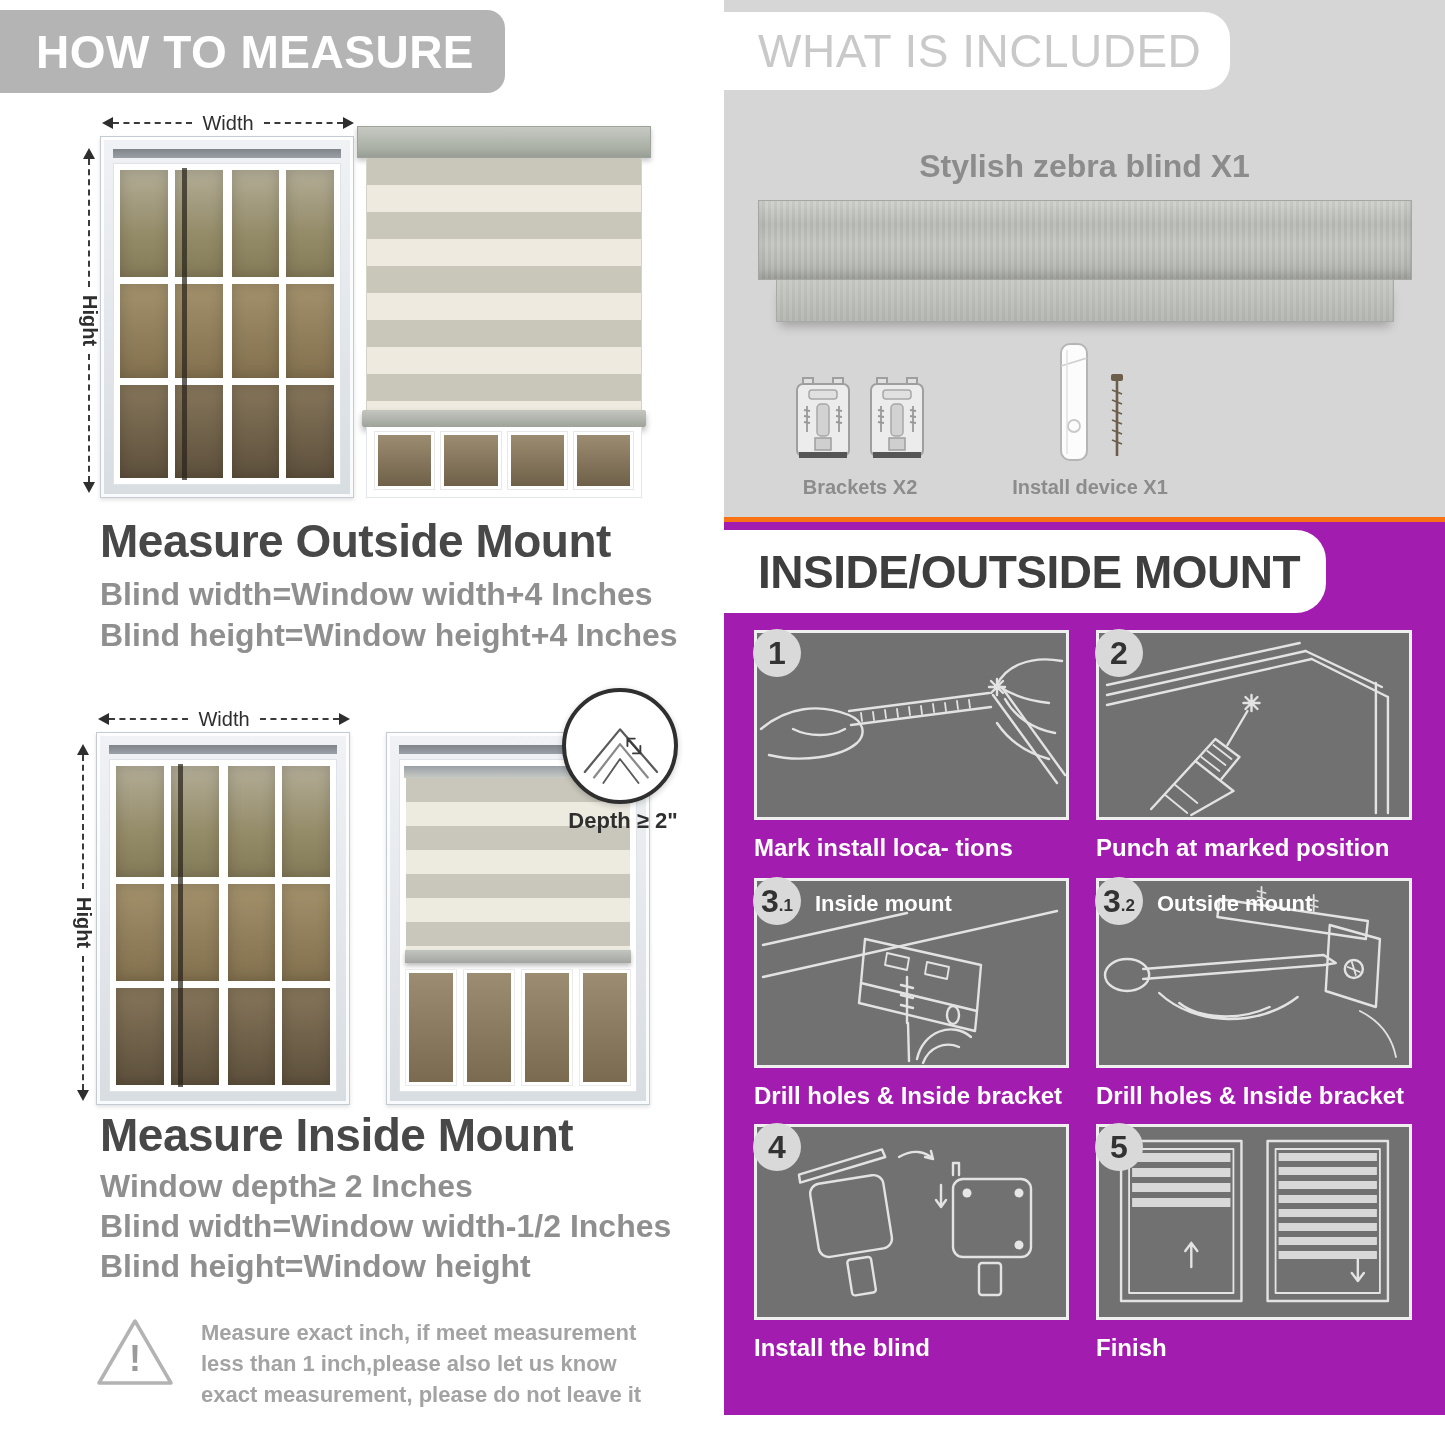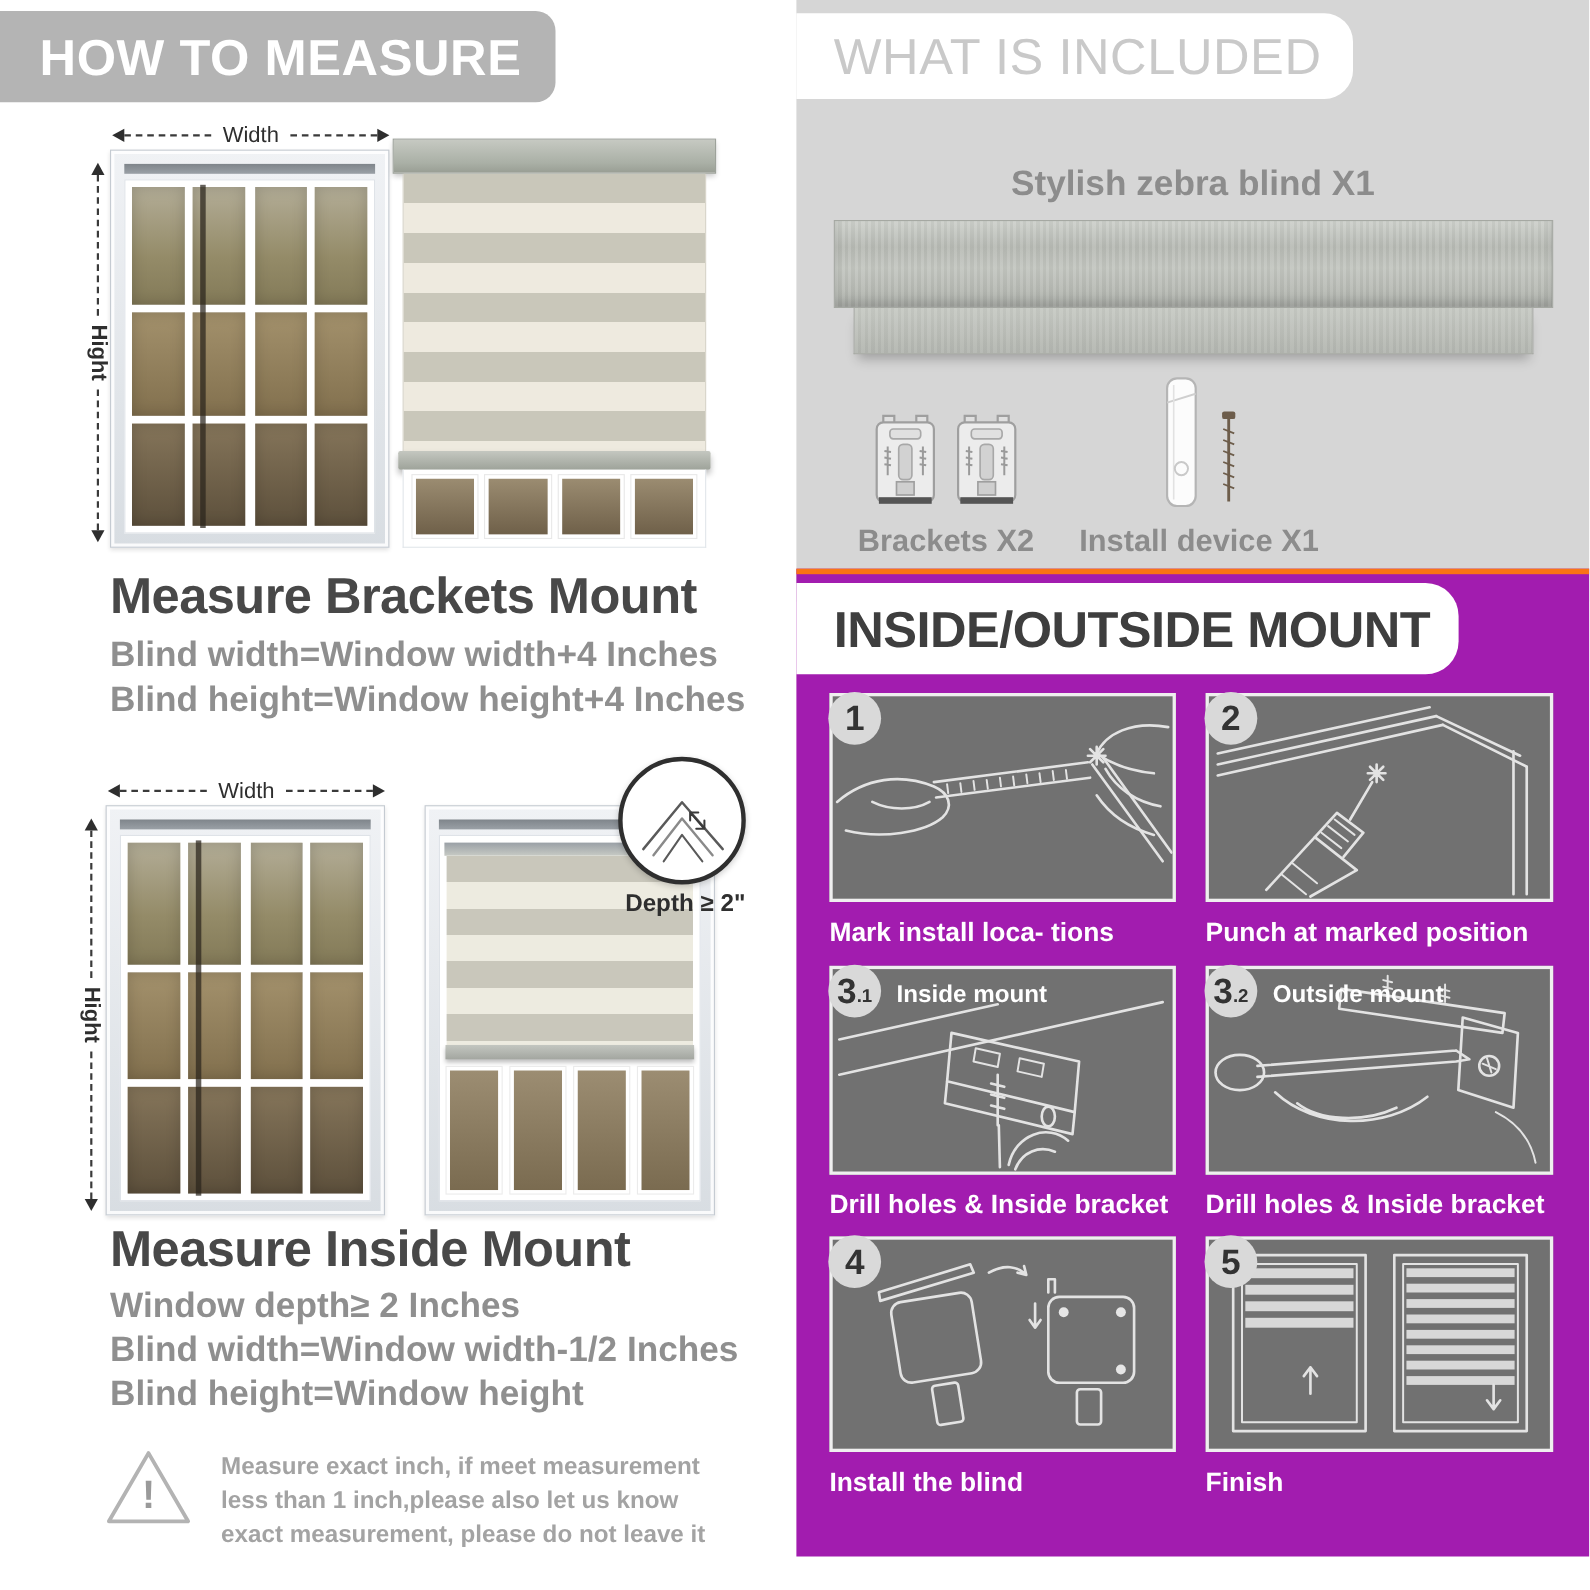--- a/index.html
+++ b/index.html
@@ -80,21 +80,21 @@
   .rail-top{position:absolute;left:34px;top:200px;width:654px;height:80px;border:1px solid #a5a8a2;
             background:repeating-linear-gradient(90deg,rgba(255,255,255,.07) 0 3px,rgba(0,0,0,.03) 3px 6px),
                        linear-gradient(180deg,#cdd0cb 0%,#b8bbb5 30%,#c3c6c0 55%,#aeb1ab 100%);
             box-shadow:inset 0 -6px 8px rgba(0,0,0,.12);}
   .rail-bottom{position:absolute;left:52px;top:280px;width:618px;height:42px;border:1px solid #a8aba5;border-top:none;
                background:repeating-linear-gradient(90deg,rgba(255,255,255,.07) 0 3px,rgba(0,0,0,.02) 3px 6px),
                           linear-gradient(180deg,#c6c9c3,#b2b5af);
                box-shadow:0 8px 10px -4px rgba(0,0,0,.25);}
   .comp{position:absolute;top:348px;display:flex;flex-direction:column;align-items:center;}
   .comp .icons{height:118px;display:flex;align-items:flex-end;justify-content:center;gap:10px;}
-  .clabel{margin-top:10px;font-size:28px;font-weight:bold;color:#8c8c8c;text-align:left;}
+  .clabel{margin-top:10px;font-size:20px;font-weight:bold;color:#8c8c8c;text-align:left;}
 
   
   #mnt{position:absolute;left:724px;top:517px;width:721px;height:898px;background:#a21caf;border-top:5px solid #f97316;}
   .hdr2{top:8px;width:602px;height:83px;border-radius:0 30px 30px 0;}
   .hdr2 span{font-size:46px;font-weight:bold;color:#3e3e3e;letter-spacing:-.5px;}
   .spanel{position:absolute;background:#717171;border:3px solid #efefef;}
   .badge{position:absolute;left:-4px;top:-4px;width:48px;height:48px;border-radius:50%;background:#d9d9d9;
          display:flex;align-items:center;justify-content:center;z-index:3;}
   .badge .n{font-size:32px;font-weight:bold;color:#333;line-height:1;}
   .badge .sub{font-size:17px;font-weight:bold;color:#333;margin-top:10px;}
@@ -156,21 +156,21 @@
         <div class="b1rail"></div>
         <div class="b1under">
             <div></div>
             <div></div>
             <div></div>
             <div></div>
           </div>
       </div>
     </div>
 
-    <div class="h-measure" style="left:100px;top:514px;">Measure Brackets Mount</div>
+    <div class="h-measure" style="left:100px;top:514px;">Measure Outside Mount</div>
     <div class="m-line" style="left:100px;top:576px;">Blind width=Window width+4 Inches</div>
     <div class="m-line" style="left:100px;top:617px;">Blind height=Window height+4 Inches</div>
 
     <div class="row" id="row2">
       <div class="harrow" style="left:30px;top:8px;width:252px;height:22px;">
         <i class="ah-l"></i>
           <span class="seg"></span>
         <span class="lab">Width</span>
         <span class="seg"></span>
           <i class="ah-r"></i>

